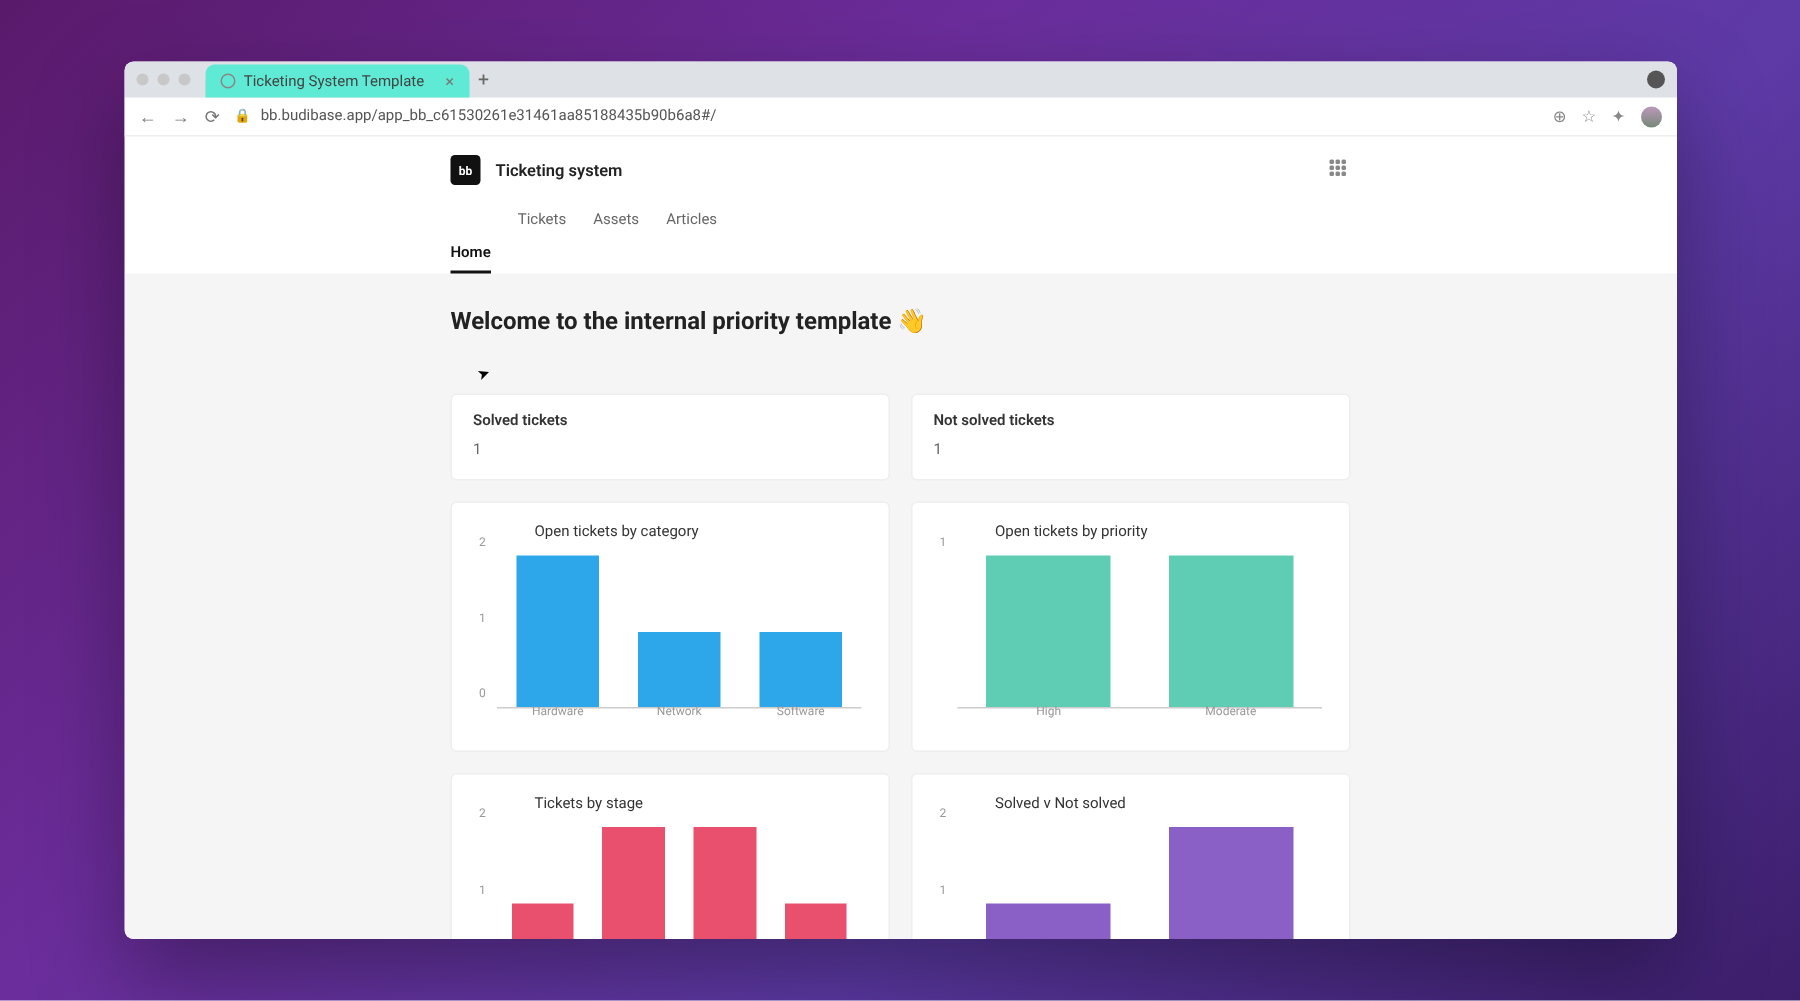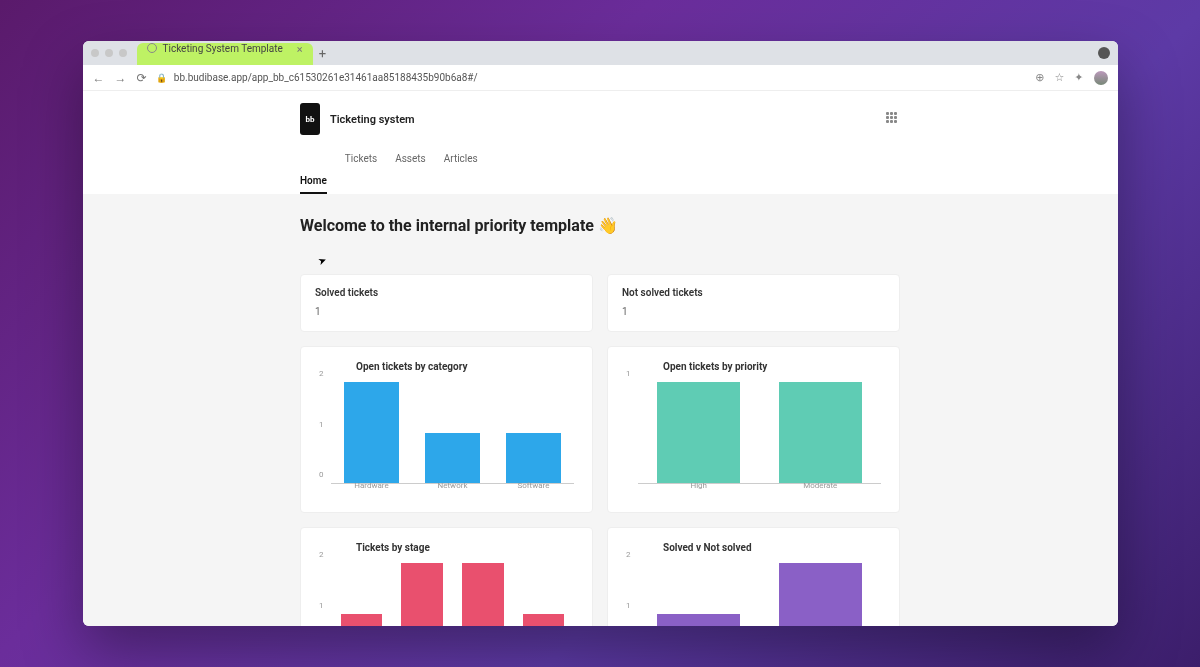--- a/index.html
+++ b/index.html
@@ -16,22 +16,22 @@
     display:flex; flex-direction:column;
     overflow:hidden;
   }
   .tab-strip {
     height:24px; background:#dee1e6; display:flex; align-items:center;
     padding-left:8px; position:relative;
   }
   .traffic-lights { display:flex; gap:6px; margin-right:10px; }
   .tlight { width:8px; height:8px; border-radius:50%; background:#c8c8c8; }
   .browser-tab {
-    background:#bef264; height:22px; margin-top:2px;
-    display:flex; padding:0 10px; gap:6px;
+    background:#5eead4; height:22px; margin-top:2px;
+    display:flex; align-items:center; padding:0 10px; gap:6px;
     border-radius:6px 6px 0 0; font-size:10px; color:#444;
   }
   .tab-favicon { width:10px; height:10px; border:1px solid #888; border-radius:50%; }
   .tab-close { font-size:11px; color:#777; margin-left:8px; }
   .new-tab { margin-left:6px; font-size:13px; color:#666; }
   .window-close-dot {
     position:absolute; right:8px; top:6px;
     width:12px; height:12px; background:#555; border-radius:50%;
   }
   .addr-bar {
@@ -43,40 +43,40 @@
   .url { font-size:10px; color:#555; flex:1; }
   .addr-right { display:flex; align-items:center; gap:10px; }
   .addr-ic { font-size:11px; color:#888; }
   .avatar-sm { width:14px; height:14px; border-radius:50%; background:linear-gradient(#b9b,#787); }
   .page { flex:1; background:#f5f5f5; overflow-y:auto; }
   .page-inner { width:600px; margin:0 auto; }
   .app-header {
     background:#fff; padding:12px 0 0 0;
   }
   .app-header-row { display:flex; align-items:center; gap:10px; justify-content:space-between; }
-  .app-logo { width:20px; height:32px; background:#111; color:#fff; font-size:8px; font-weight:700; display:flex; align-items:center; justify-content:center; border-radius:3px; }
+  .app-logo { width:20px; height:20px; background:#111; color:#fff; font-size:8px; font-weight:700; display:flex; align-items:center; justify-content:center; border-radius:3px; }
   .app-title { font-size:11px; font-weight:600; color:#222; flex:1; }
   .grid-icon {
     width:14px; height:14px; display:grid; grid-template-columns:repeat(3,3px);
     grid-template-rows:repeat(3,3px); gap:1px;
   }
   .grid-icon span { background:#888; border-radius:1px; }
   .tabs { display:flex; gap:18px; margin-top:18px; }
   .tab { font-size:10px; color:#666; padding-bottom:6px; cursor:pointer; }
   .tab.active { color:#111; font-weight:600; border-bottom:2px solid #111;margin-top:22px; }
   .content { padding:22px 0; }
   .welcome { font-size:16px; font-weight:700; color:#222; margin-bottom:4px; }
   .cursor-arrow { display:inline-block; margin-left:18px; font-size:10px; transform:translateY(10px) rotate(-20deg); color:#000; }
   .stat-row { display:flex; gap:14px; margin-top:16px; }
   .stat-card { flex:1; background:#fff; border:1px solid #eee; border-radius:4px; padding:12px 14px 14px; }
   .stat-label { font-size:10px; font-weight:600; color:#333; margin-bottom:8px; }
   .stat-val { font-size:10px; color:#666; }
   .chart-row { display:flex; gap:14px; margin-top:14px; }
   .chart-card { flex:1; background:#fff; border:1px solid #eee; border-radius:4px; padding:14px 14px 10px; }
-  .chart-title { font-size:10px; font-weight:700; color:#333; margin-bottom:10px;padding-left:41px; }
+  .chart-title { font-size:10px; font-weight:400; color:#333; margin-bottom:10px;padding-left:41px; }
   .chart-area { position:relative; height:120px; }
   .chart-plot { position:absolute; left:16px; right:4px; top:0; bottom:18px; border-bottom:1px solid #ccc; }
   .ytick { position:absolute; left:-12px; font-size:8px; color:#999; transform:translateY(-50%); }
   .bars { position:absolute; left:0; right:0; bottom:0; top:0; display:flex; align-items:flex-end; }
   .bar-slot { flex:1; display:flex; justify-content:center; align-items:flex-end; height:100%; }
   .bar { width:68%; }
   .xlabels { position:absolute; left:16px; right:4px; bottom:12px; display:flex; }
   .xlab { flex:1; text-align:center; font-size:8px; color:#999; }
 </style>
 </head>

